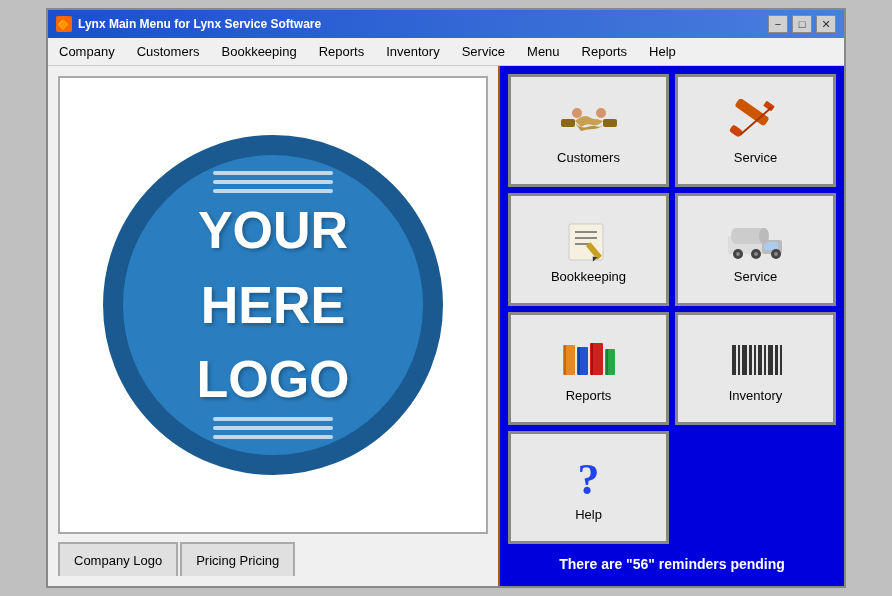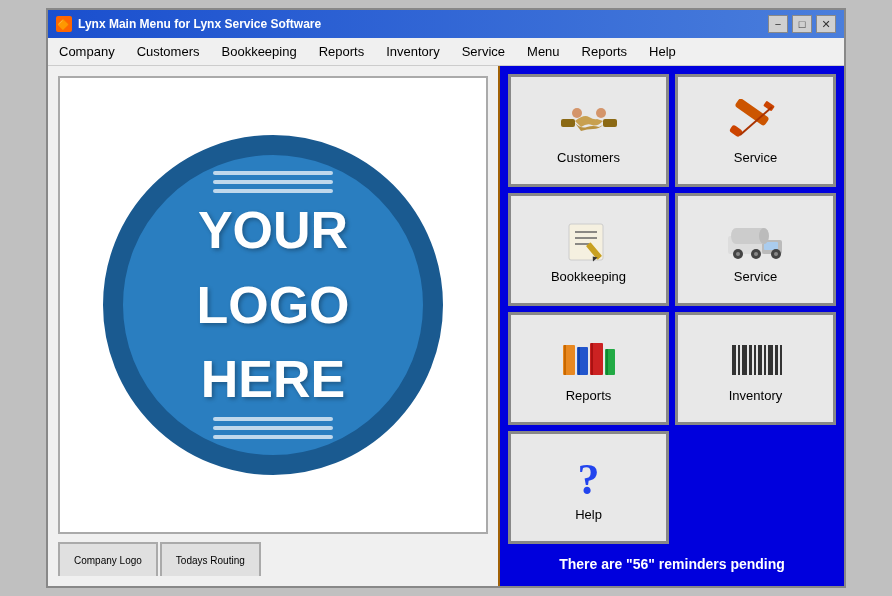--- a/index.html
+++ b/index.html
@@ -141,21 +141,21 @@
       display: flex;
       gap: 2px;
       height: 34px;
     }
     .bottom-tab {
       padding: 6px 14px;
       background: #e0e0e0;
       border: 2px solid #aaa;
       border-bottom: none;
       cursor: pointer;
-      font-size: 10px;
+      font-size: 13px;
       display: flex;
       align-items: center;
     }
     .right-panel {
       flex: 1;
       background: #0000dd;
       display: flex;
       flex-direction: column;
       padding: 8px;
       gap: 6px;
@@ -242,32 +242,32 @@
 
     <div class="left-panel">
       <div class="logo-area">
         <div class="logo-circle">
           <div class="logo-lines-top">
             <div class="logo-line"></div>
             <div class="logo-line"></div>
             <div class="logo-line"></div>
           </div>
           <div class="logo-text">YOUR</div>
+          <div class="logo-text">HERE</div>
           <div class="logo-text">LOGO</div>
-          <div class="logo-text">HERE</div>
           <div class="logo-lines-bottom">
             <div class="logo-line"></div>
             <div class="logo-line"></div>
             <div class="logo-line"></div>
           </div>
         </div>
       </div>
       <div class="bottom-tabs">
         <div class="bottom-tab">Company Logo</div>
-        <div class="bottom-tab">Todays Routing</div>
+        <div class="bottom-tab">Pricing Pricing</div>
       </div>
     </div>
 
     <div class="right-panel">
       <div class="grid-area">
 
         <div class="grid-btn">
           <div class="grid-btn-icon icon-handshake">
             <svg width="60" height="46" viewBox="0 0 60 46" xmlns="http://www.w3.org/2000/svg">
 

